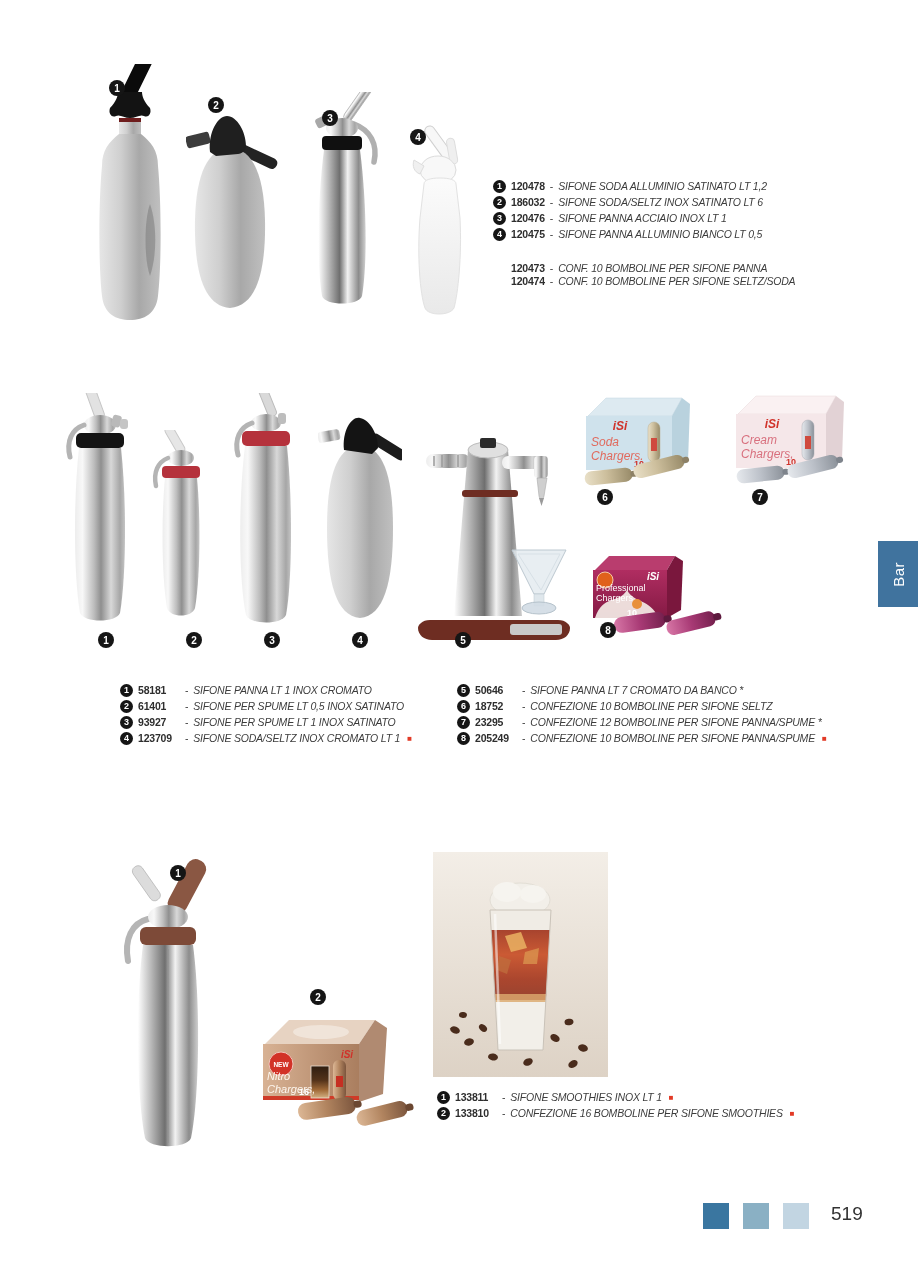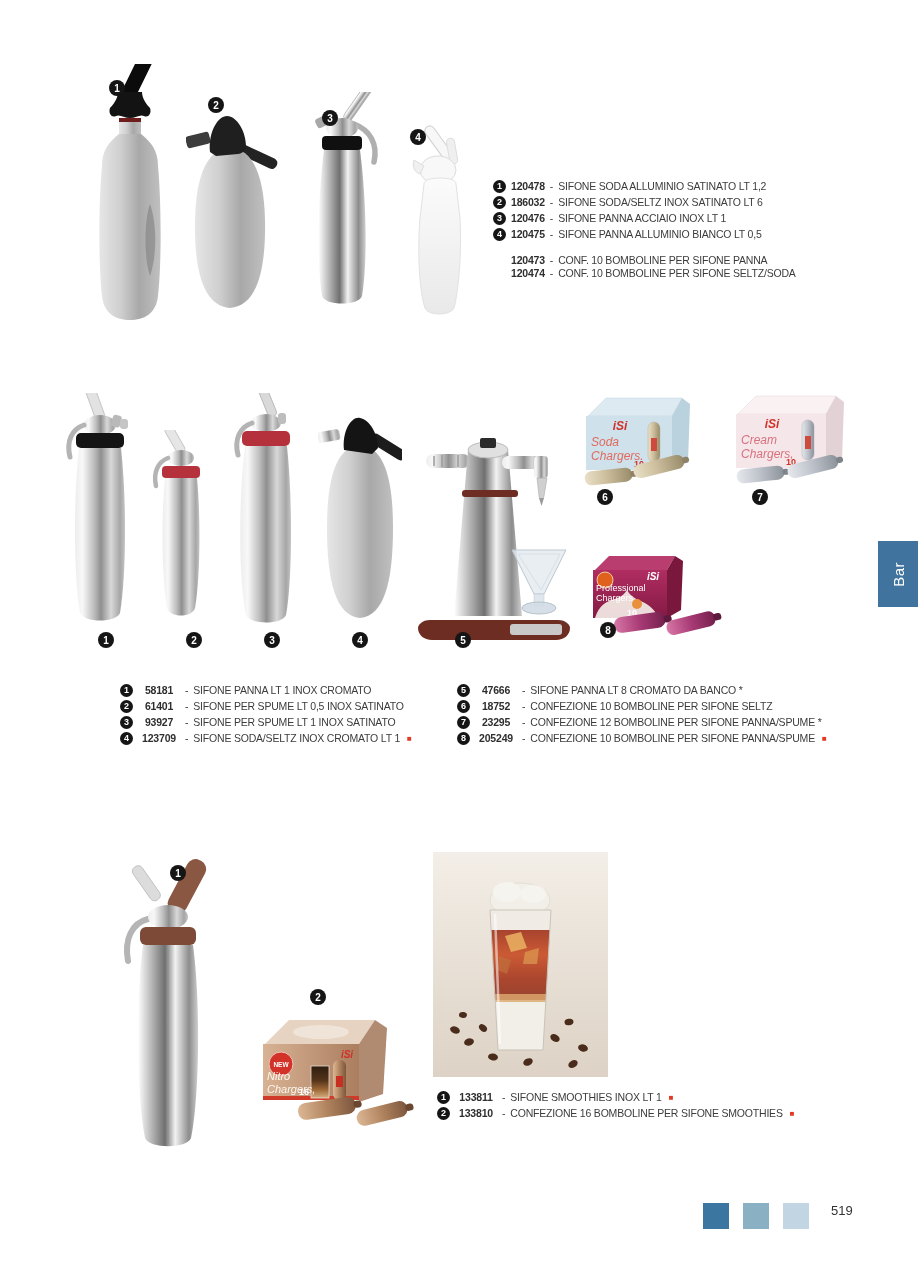--- a/index.html
+++ b/index.html
@@ -8,36 +8,36 @@
   .abs{position:absolute;}
   
   .pbadge{position:absolute;width:16px;height:16px;border-radius:50%;background:#151515;color:#fff;
           font-size:10px;font-weight:bold;display:flex;align-items:center;justify-content:center;}
   
   .plist{position:absolute;font-size:10.5px;letter-spacing:-0.2px;}
   .row{display:flex;align-items:center;gap:5px;line-height:13px;margin-bottom:3px;white-space:nowrap;}
   .nbadge{display:inline-flex;width:13px;height:13px;border-radius:50%;background:#151515;color:#fff;
           font-size:9px;font-weight:bold;align-items:center;justify-content:center;flex:0 0 13px;}
   .code{font-weight:700;color:#2e2e2e;}
-  .code-r{width:42px;text-align:center;}
-  .desc{color:#3c3c3c;}
+  .code-r{width:42px;text-align:left;}
+  .desc{color:#3c3c3c;font-style:italic;}
   .sep{color:#3c3c3c;}
   .marker{color:#e23a26;font-size:8px;margin-left:2px;line-height:13px;}
-  .plain-group{margin-top:13px;padding-left:18px;}
+  .plain-group{margin-top:21px;padding-left:18px;}
   .plain-row{display:flex;gap:5px;line-height:12.5px;white-space:nowrap;}
   
   .bartab{position:absolute;left:878px;top:541px;width:40px;height:66px;background:#40739e;
           display:flex;align-items:center;justify-content:center;}
   .bartab span{writing-mode:vertical-rl;transform:rotate(180deg);color:#fff;font-size:15px;letter-spacing:0.5px;}
   
   .sq{position:absolute;width:26px;height:26px;top:1203px;}
   .sq1{left:703px;background:#3a76a0;}
   .sq2{left:743px;background:#8ab0c4;}
   .sq3{left:783px;background:#c2d5e2;}
-  .pagenum{position:absolute;left:831px;top:1203px;font-size:13px;color:#333;}
+  .pagenum{position:absolute;left:831px;top:1203px;font-size:19px;color:#333;}
   
   text{font-family:"Liberation Sans",sans-serif;}
   .t-brand{fill:#d0322a;font-style:italic;font-weight:bold;font-size:12px;}
   .t-brand-sm{fill:#d0322a;font-style:italic;font-weight:bold;font-size:10px;}
   .t-soda{fill:#e06a5e;font-style:italic;font-size:12px;}
   .t-cream{fill:#d8707e;font-style:italic;font-size:12px;}
   .t-count{fill:#d0322a;font-weight:bold;font-size:9px;}
   .t-white{fill:#ffffff;font-size:9px;}
   .t-white-b{fill:#ffffff;font-weight:bold;font-size:9px;}
   .t-nitro{fill:#fdf6ee;font-style:italic;font-size:11px;}
@@ -398,23 +398,23 @@
       <span class="code code-r">123709</span>
       <span class="sep">-</span>
       <span class="desc">SIFONE SODA/SELTZ INOX CROMATO LT 1</span>
       <span class="marker">■</span>
     </div>
   </div>
 
   <div class="plist" style="left:457px;top:684px">
     <div class="row">
       <span class="nbadge">5</span>
-      <span class="code code-r">47666</span>
-      <span class="sep">-</span>
-      <span class="desc">SIFONE PANNA LT 8 CROMATO DA BANCO *</span>
+      <span class="code code-r">50646</span>
+      <span class="sep">-</span>
+      <span class="desc">SIFONE PANNA LT 7 CROMATO DA BANCO *</span>
       <span class="marker"></span>
     </div>
     <div class="row">
       <span class="nbadge">6</span>
       <span class="code code-r">18752</span>
       <span class="sep">-</span>
       <span class="desc">CONFEZIONE 10 BOMBOLINE PER SIFONE SELTZ</span>
       <span class="marker"></span>
     </div>
     <div class="row">

